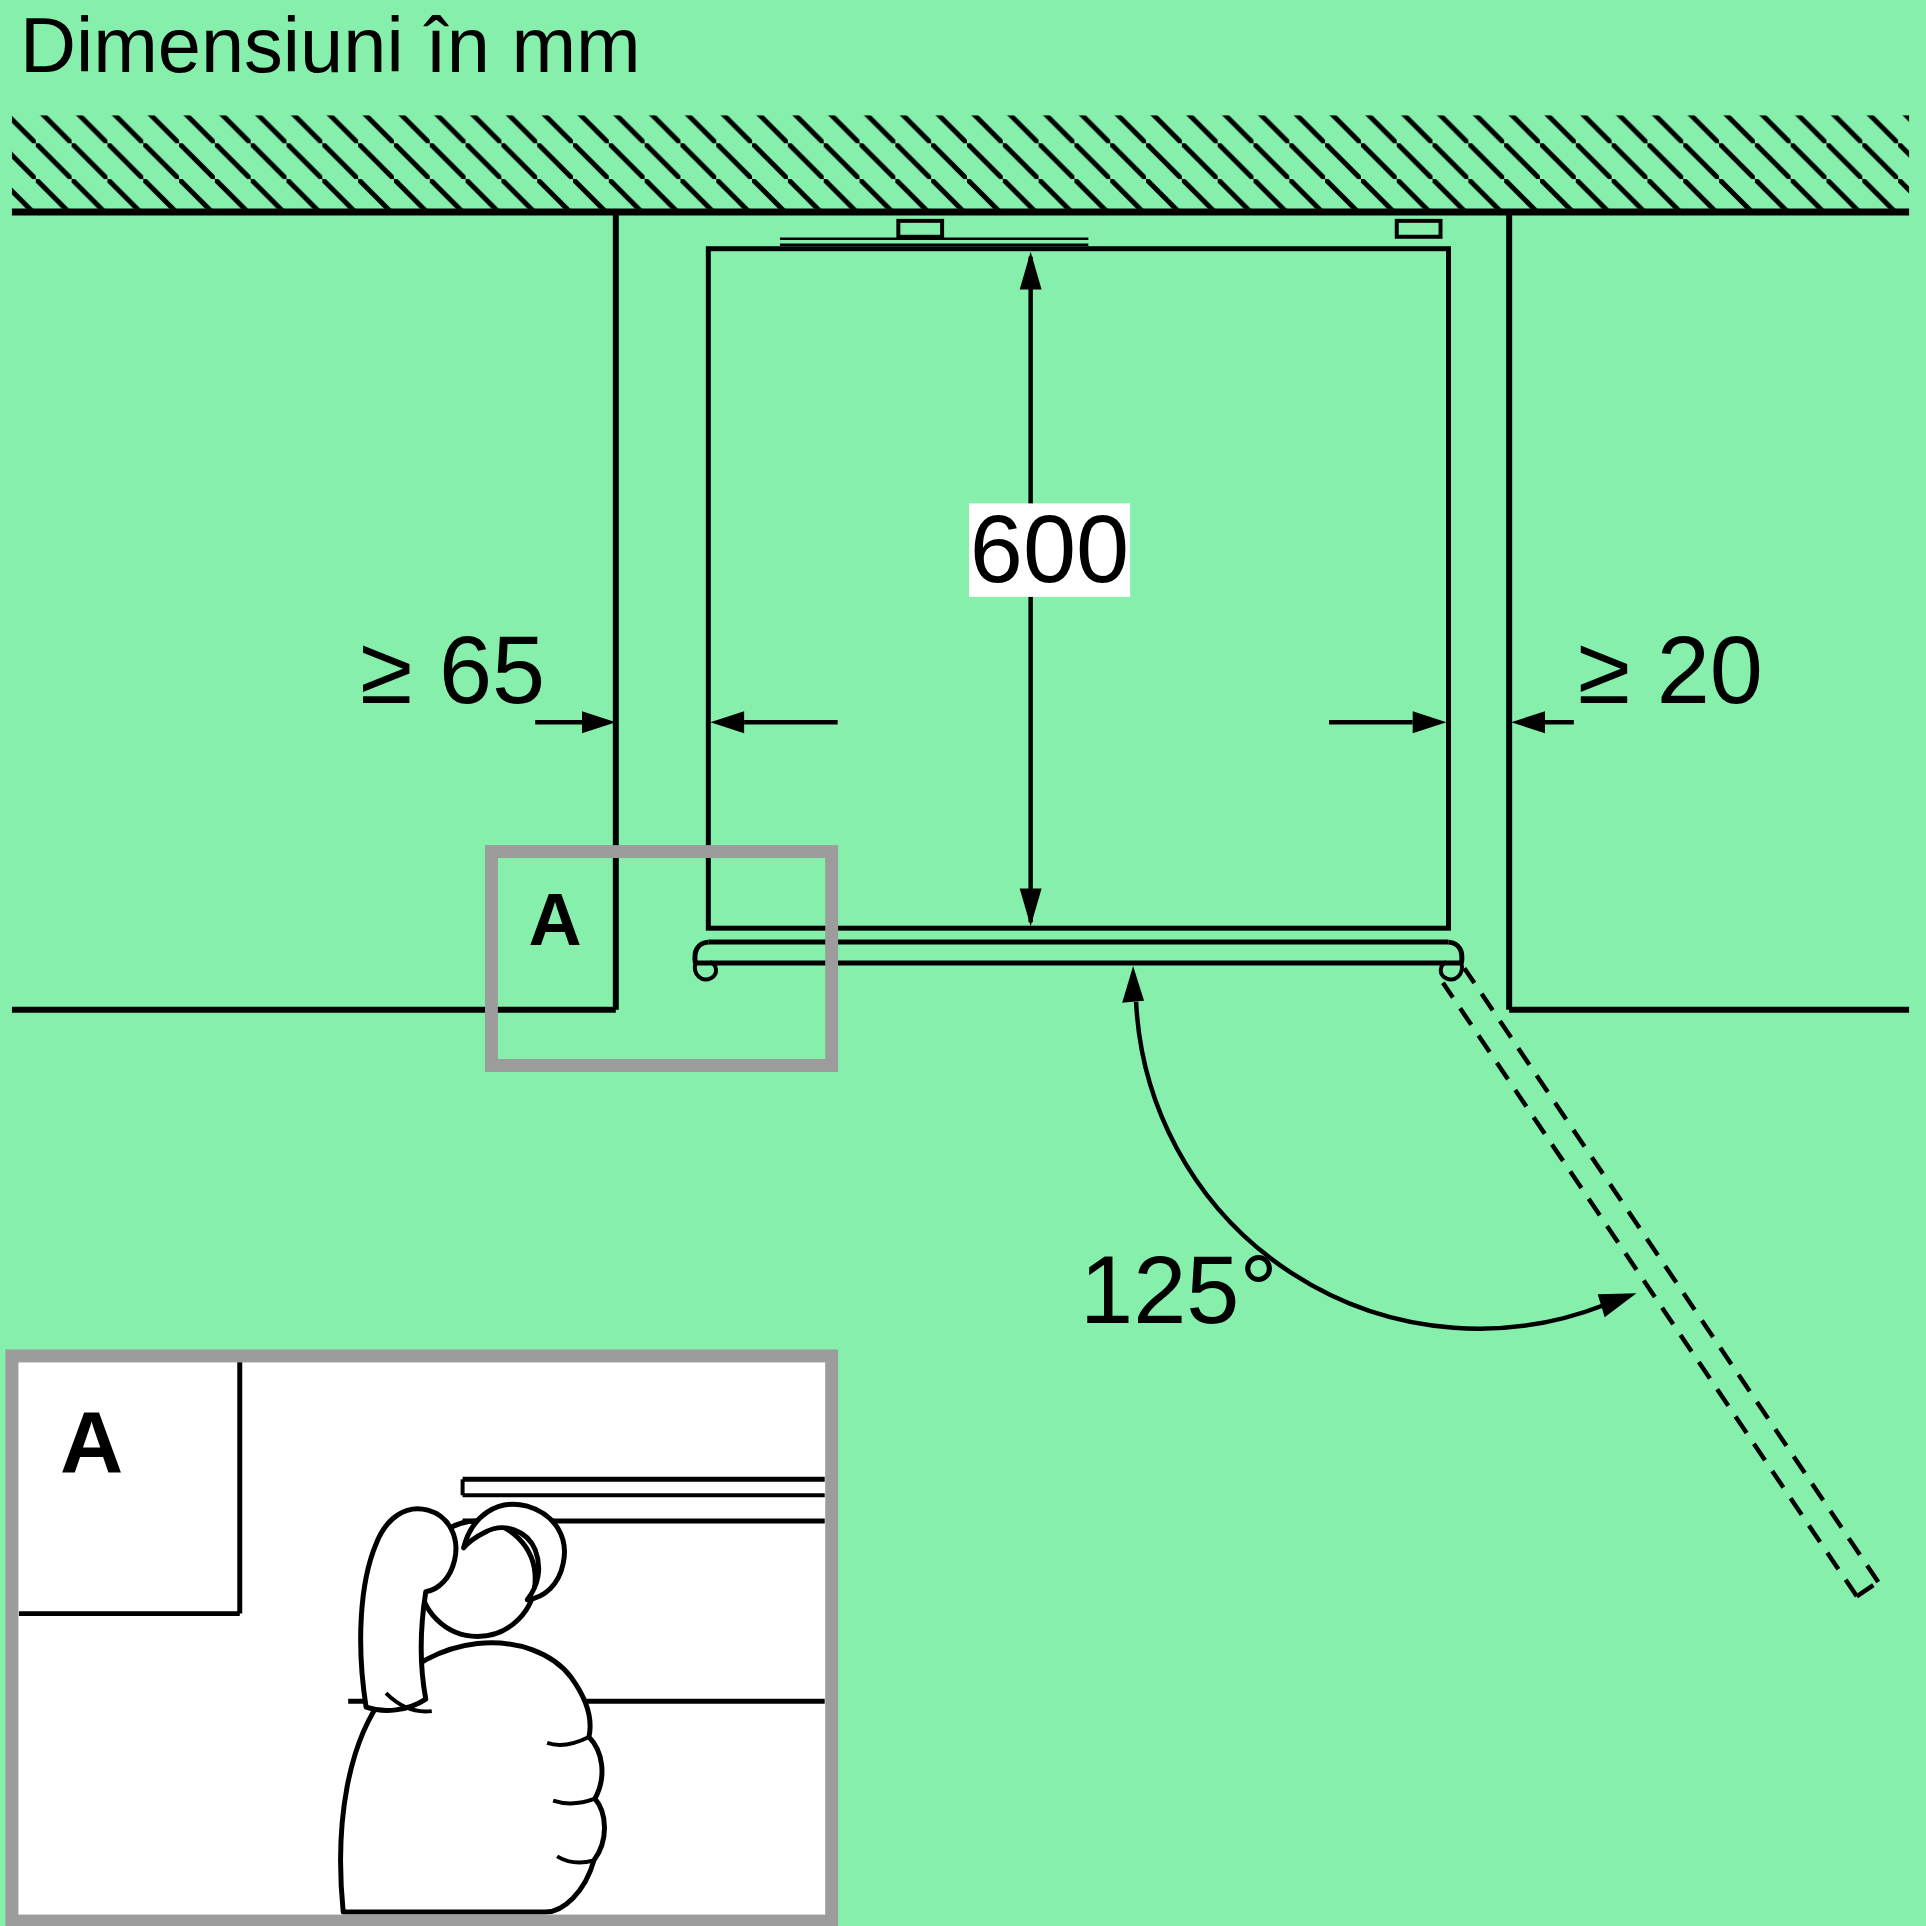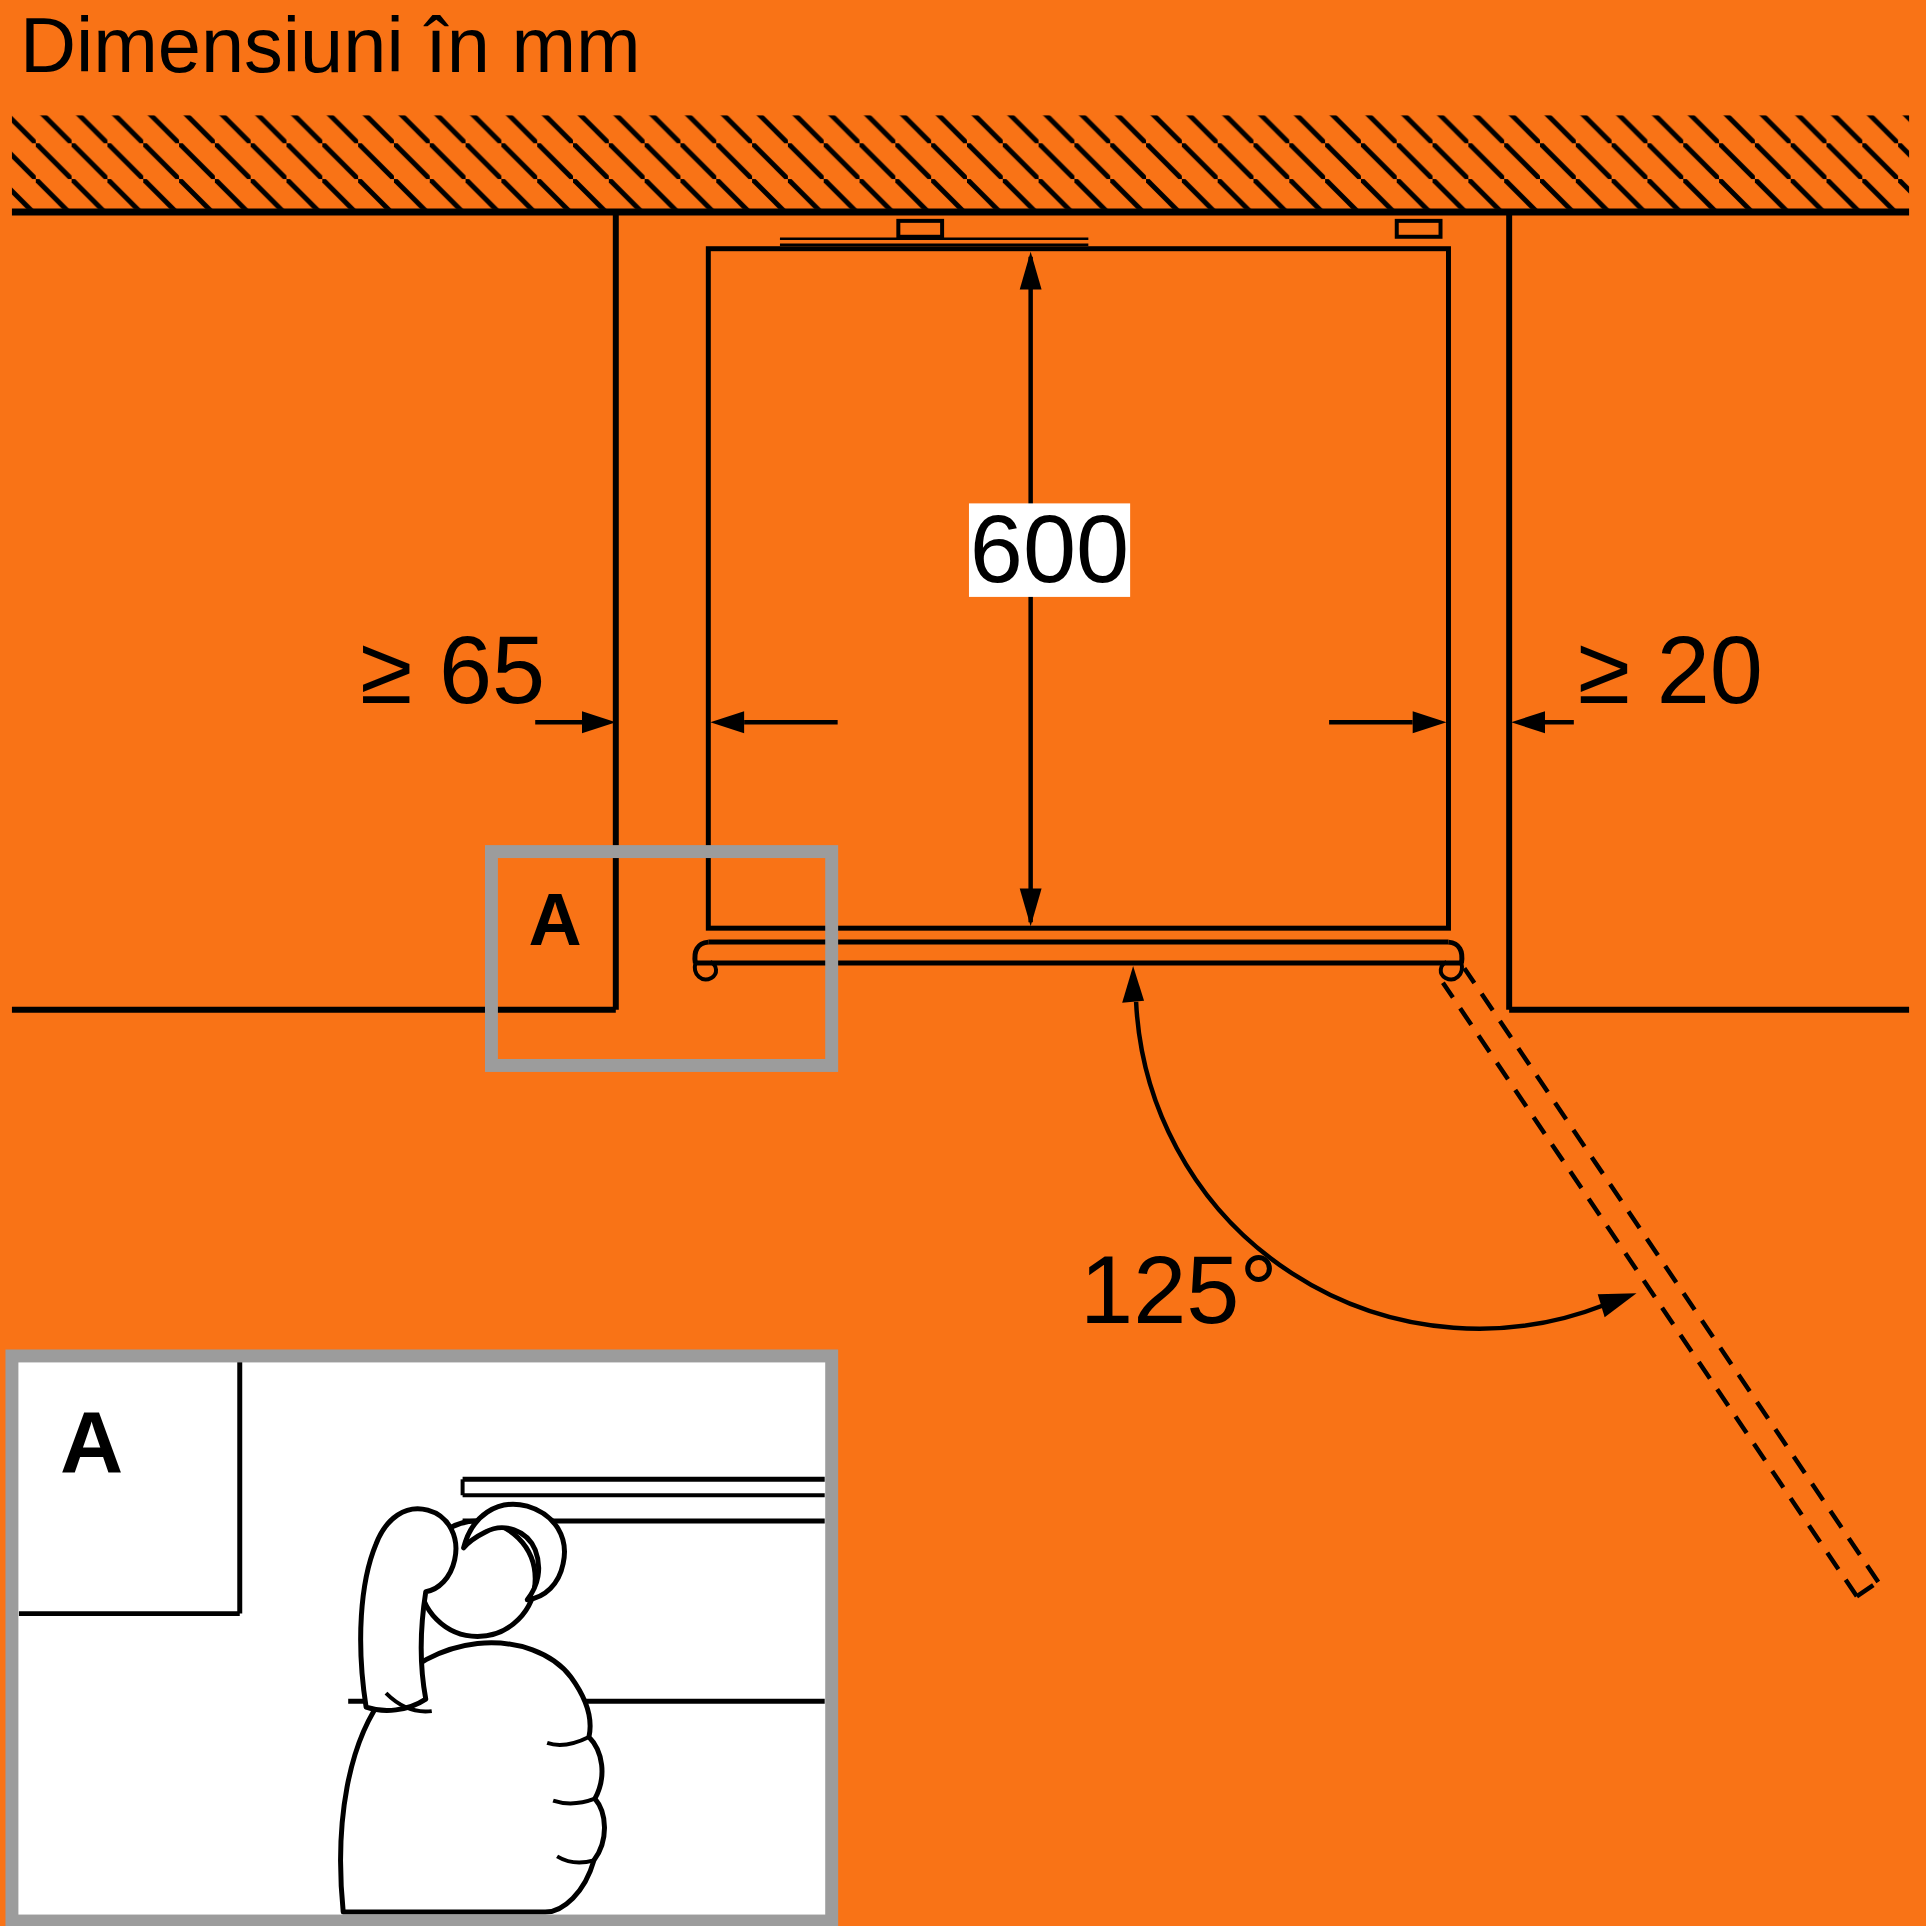--- a/index.html
+++ b/index.html
@@ -1,16 +1,16 @@
 <!DOCTYPE html>
 <html><head>
 <meta charset="utf-8">
 <style>
   html,body{margin:0;padding:0;background:#ffffff;}
-  .stage{width:1926px;height:1926px;position:relative;background:#f97316;overflow:hidden;}
+  .stage{width:1926px;height:1926px;position:relative;background:#86efac;overflow:hidden;}
   svg{display:block;}
   text{font-family:"Liberation Sans","DejaVu Sans",sans-serif;fill:#000;}
   .title-text{font-size:78px;}
   .dim-label{font-size:96px;}
   .marker-small{font-size:74px;font-weight:bold;}
   .marker-large{font-size:88px;font-weight:bold;}
   .ln{stroke:#000;fill:none;}
   .arrow{fill:#000;stroke:none;}
   .grayframe{stroke:#9c9c9c;fill:none;stroke-width:13;}
   .dash{stroke:#000;fill:none;stroke-width:4.5;stroke-dasharray:20 13;}

